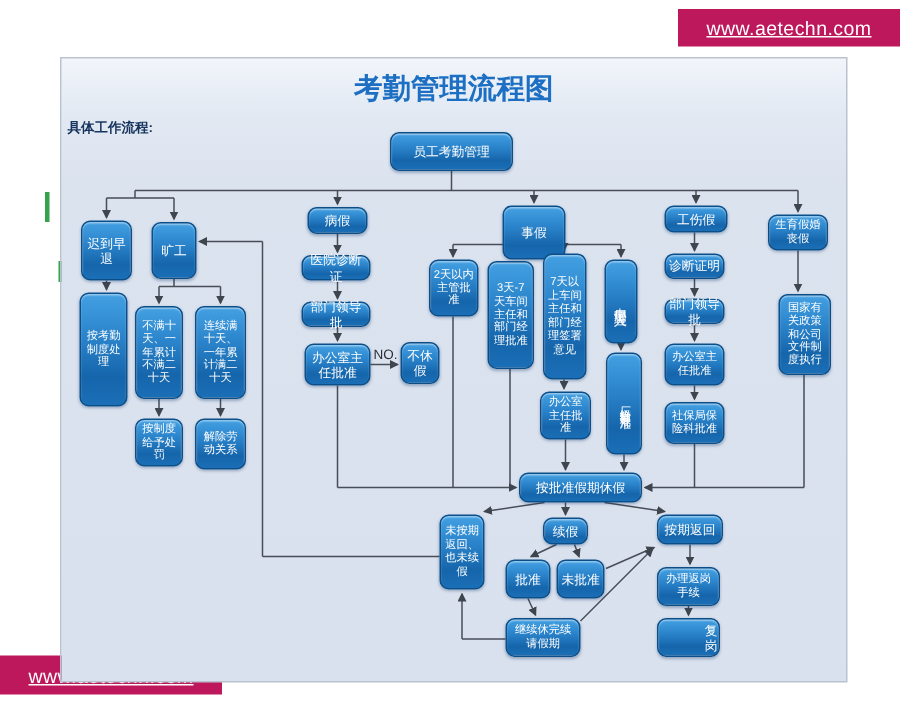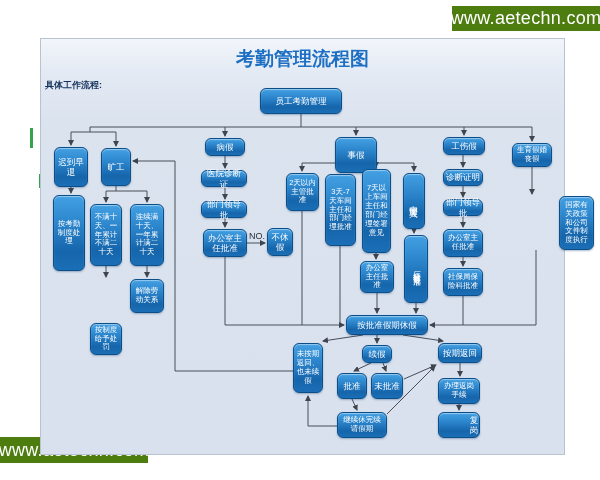--- a/index.html
+++ b/index.html
@@ -1,21 +1,21 @@
 <!DOCTYPE html>
 <html><head>
 <meta charset="utf-8">
 <style>
   html,body{margin:0;padding:0;}
   body{width:600px;height:480px;position:relative;background:#ffffff;overflow:hidden;
        font-family:"Liberation Sans","DejaVu Sans",sans-serif;}
   .page{position:absolute;inset:0;}
 
-  .watermark{position:absolute;background:#4d7c0f;color:#fff;font-size:18px;
-             display:flex;align-items:center;justify-content:center;letter-spacing:.3px;}
+  .watermark{position:absolute;background:#be185d;color:#fff;font-size:13px;
+             display:flex;align-items:center;justify-content:center;letter-spacing:.3px;text-decoration:underline;}
   .wm-top{right:0;top:6px;width:148px;height:25px;}
   .wm-bottom{left:0;top:437px;width:148px;height:26px;}
 
   .panel{position:absolute;left:40px;top:38px;width:525px;height:417px;
          background:linear-gradient(180deg,#f2f5fa 0%,#e2e9f3 9%,#dbe3ef 20%,#d9e1ee 100%);
          border:1px solid #b9c2cf;box-sizing:border-box;}
 
   .chart-title{position:absolute;left:0;top:7px;width:100%;text-align:center;
                font-size:19px;font-weight:bold;color:#1c6fc2;}
   .chart-subtitle{position:absolute;left:4px;top:40px;font-size:9px;font-weight:bold;color:#16335e;}
@@ -121,21 +121,21 @@
       <path class="wire" d="M418,365 V371" marker-end="url(#arw)"></path>
     </svg>
 
     <div class="node" style="left:219px;top:49px;width:82px;height:26px;">员工考勤管理</div>
 
     <div class="node" style="left:13px;top:108px;width:34px;height:40px;">迟到早退</div>
     <div class="node" style="left:60px;top:109px;width:30px;height:38px;">旷工</div>
     <div class="node sm" style="left:12px;top:156px;width:32px;height:76px;">按考勤制度处理</div>
     <div class="node sm" style="left:89px;top:165px;width:34px;height:62px;">连续满十天、一年累计满二十天</div>
     <div class="node sm" style="left:49px;top:165px;width:32px;height:62px;">不满十天、一年累计不满二十天</div>
-    <div class="node sm" style="left:49px;top:240px;width:32px;height:32px;margin-top:44px;">按制度给予处罚</div>
+    <div class="node sm" style="left:49px;top:240px;width:32px;height:32px;">按制度给予处罚</div>
     <div class="node sm" style="left:89px;top:240px;width:34px;height:34px;">解除劳动关系</div>
 
     <div class="node" style="left:164px;top:99px;width:40px;height:18px;">病假</div>
     <div class="node" style="left:160px;top:131px;width:46px;height:17px;">医院诊断证</div>
     <div class="node" style="left:160px;top:162px;width:46px;height:17px;">部门领导批</div>
     <div class="node" style="left:162px;top:190px;width:44px;height:28px;">办公室主任批准</div>
     <div class="node" style="left:226px;top:189px;width:26px;height:28px;">不休假</div>
     <div class="no-label">NO.</div>
 
     <div class="node" style="left:294px;top:98px;width:42px;height:36px;">事假</div>
@@ -146,21 +146,21 @@
     <div class="node vert" style="left:362px;top:134px;width:22px;height:56px;">中层管理人</div>
     <div class="node vert sm" style="left:363px;top:196px;width:24px;height:68px;">厂级分管领导批准</div>
 
     <div class="node" style="left:402px;top:98px;width:42px;height:18px;">工伤假</div>
     <div class="node" style="left:402px;top:130px;width:40px;height:17px;">诊断证明</div>
     <div class="node" style="left:402px;top:160px;width:40px;height:17px;">部门领导批</div>
     <div class="node sm" style="left:402px;top:190px;width:40px;height:28px;">办公室主任批准</div>
     <div class="node sm" style="left:402px;top:229px;width:40px;height:28px;">社保局保险科批准</div>
 
     <div class="node sm" style="left:471px;top:104px;width:40px;height:24px;">生育假婚丧假</div>
-    <div class="node sm" style="left:478px;top:157px;width:35px;height:54px;margin-left:40px;">国家有关政策和公司文件制度执行</div>
+    <div class="node sm" style="left:478px;top:157px;width:35px;height:54px;">国家有关政策和公司文件制度执行</div>
 
     <div class="node" style="left:305px;top:276px;width:82px;height:20px;">按批准假期休假</div>
     <div class="node" style="left:321px;top:306px;width:30px;height:18px;">续假</div>
     <div class="node sm" style="left:252px;top:304px;width:30px;height:50px;">未按期返回、也未续假</div>
     <div class="node" style="left:296px;top:334px;width:30px;height:26px;">批准</div>
     <div class="node" style="left:330px;top:334px;width:32px;height:26px;">未批准</div>
     <div class="node sm" style="left:296px;top:373px;width:50px;height:26px;">继续休完续请假期</div>
     <div class="node" style="left:397px;top:304px;width:44px;height:20px;">按期返回</div>
     <div class="node sm" style="left:397px;top:339px;width:42px;height:26px;">办理返岗手续</div>
     <div class="node" style="left:397px;top:373px;width:42px;height:26px;padding-left:32px;">复岗</div>

